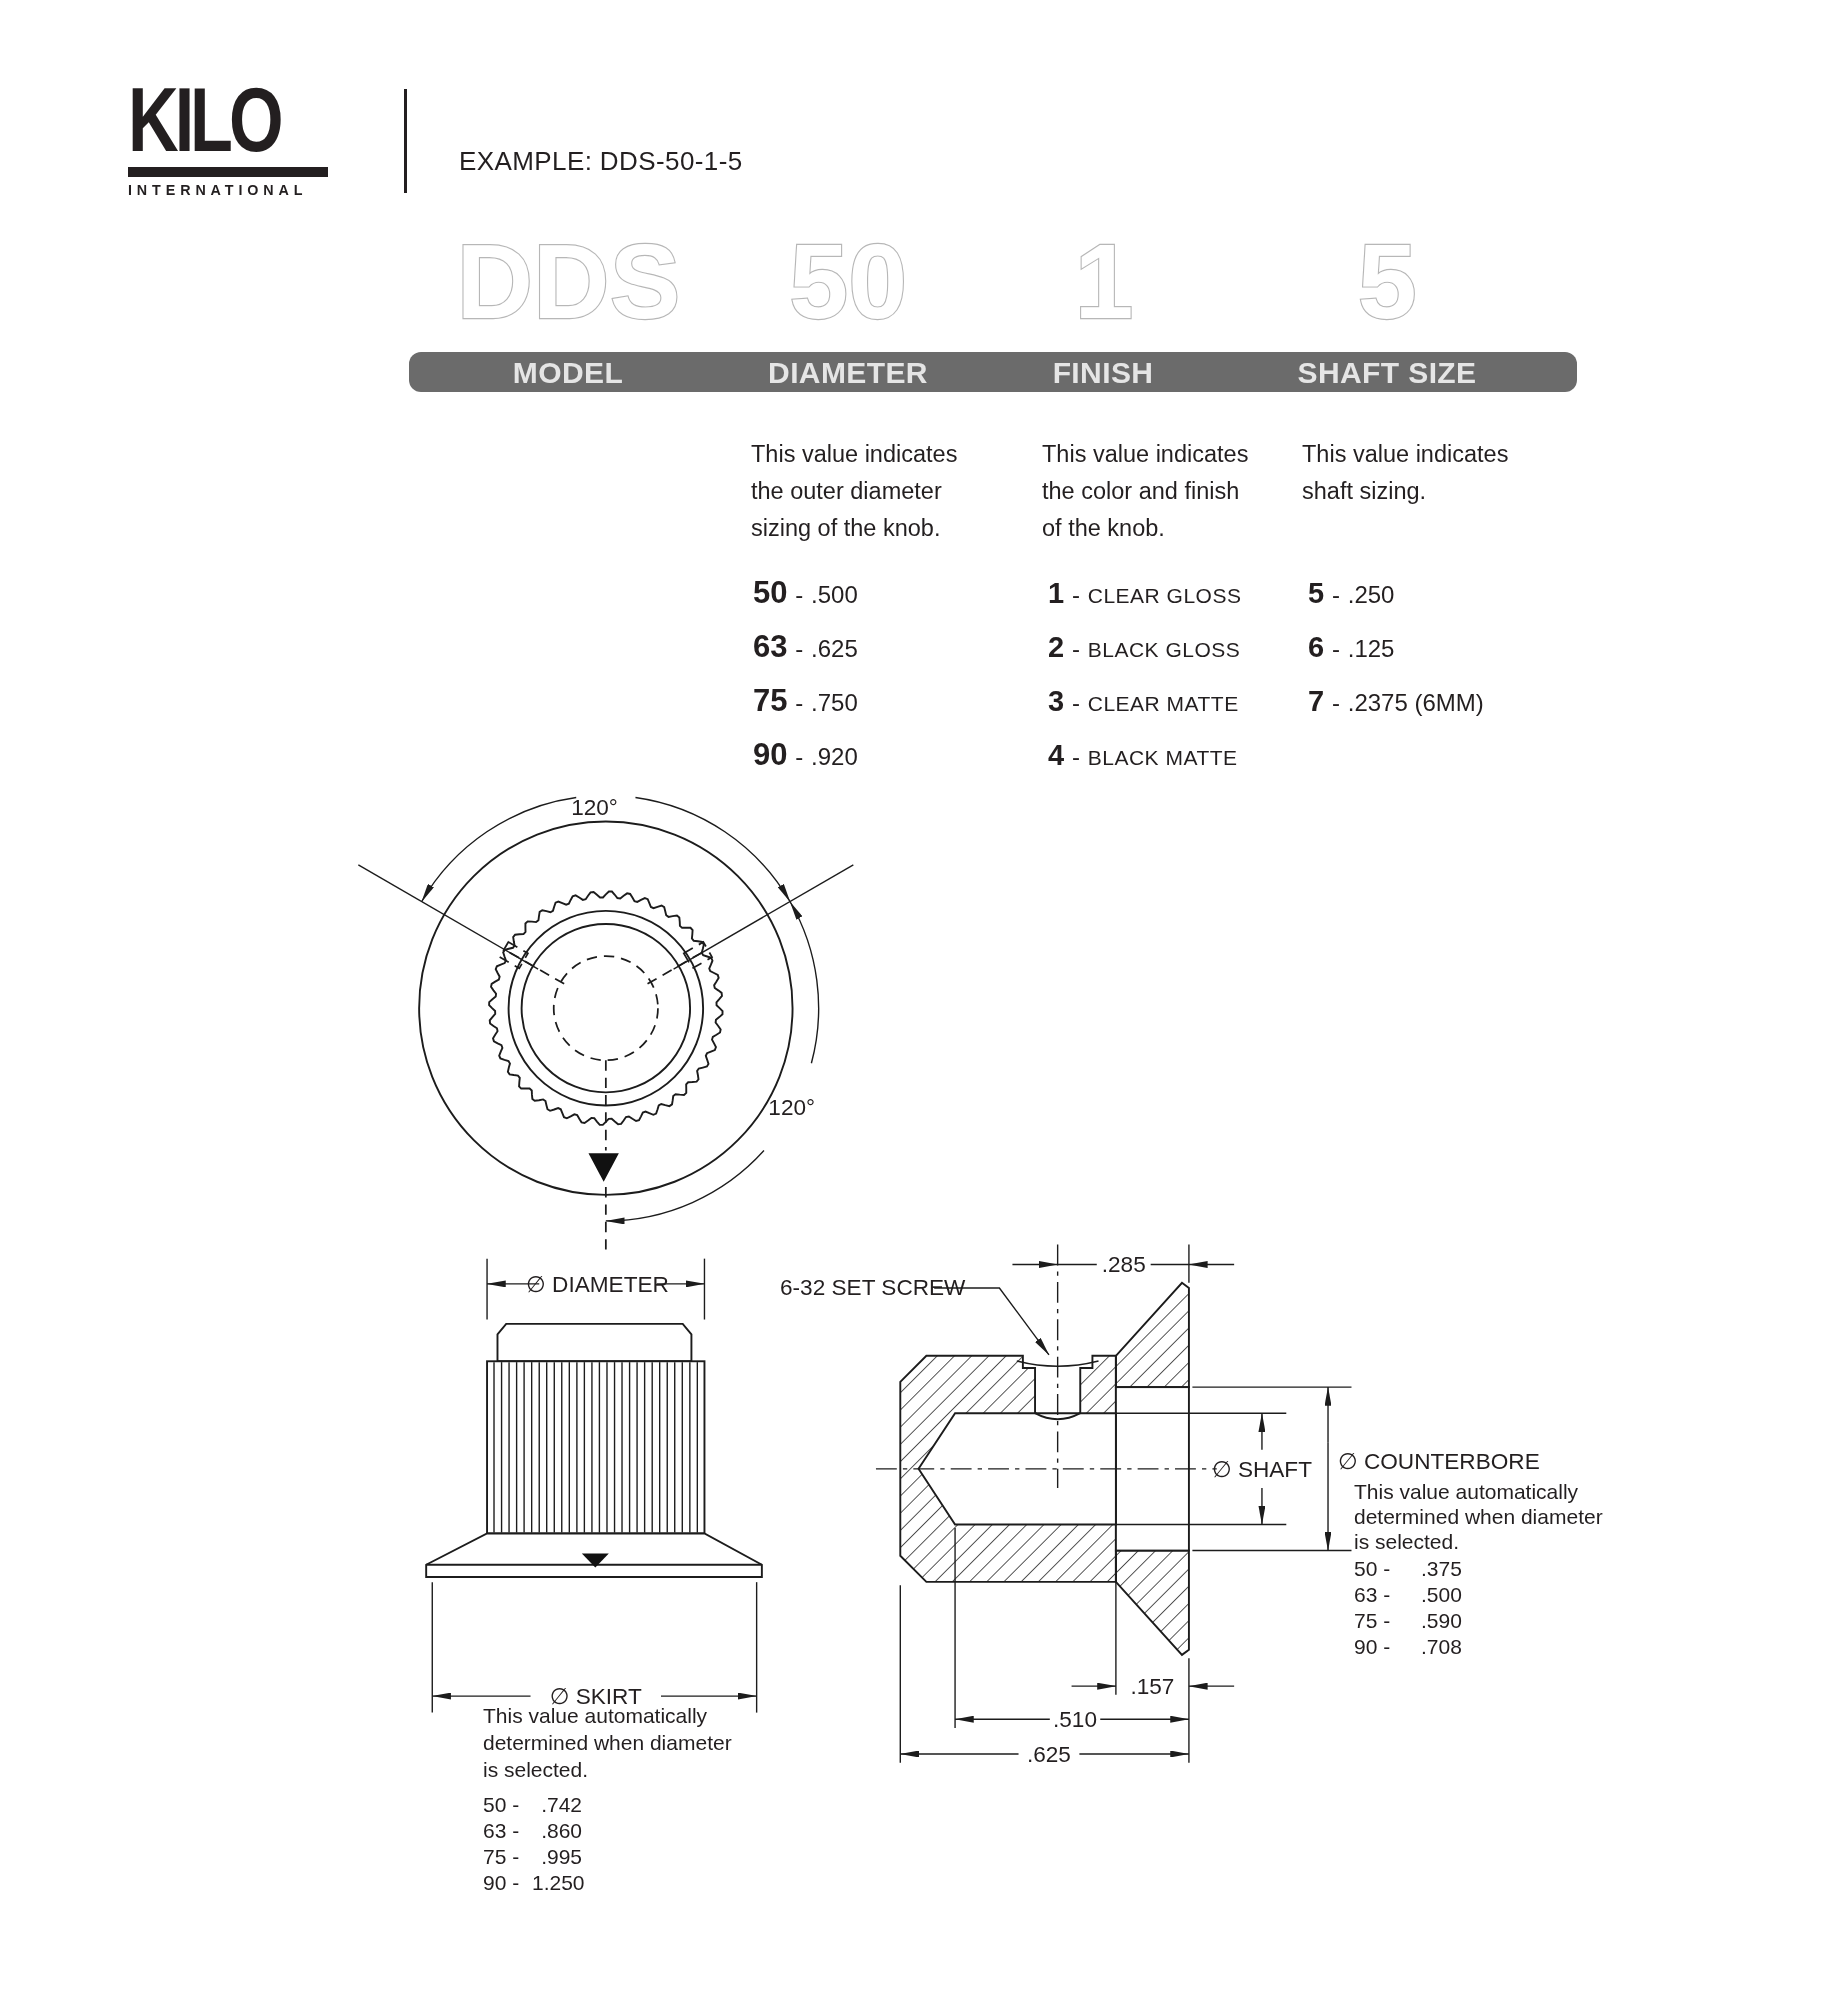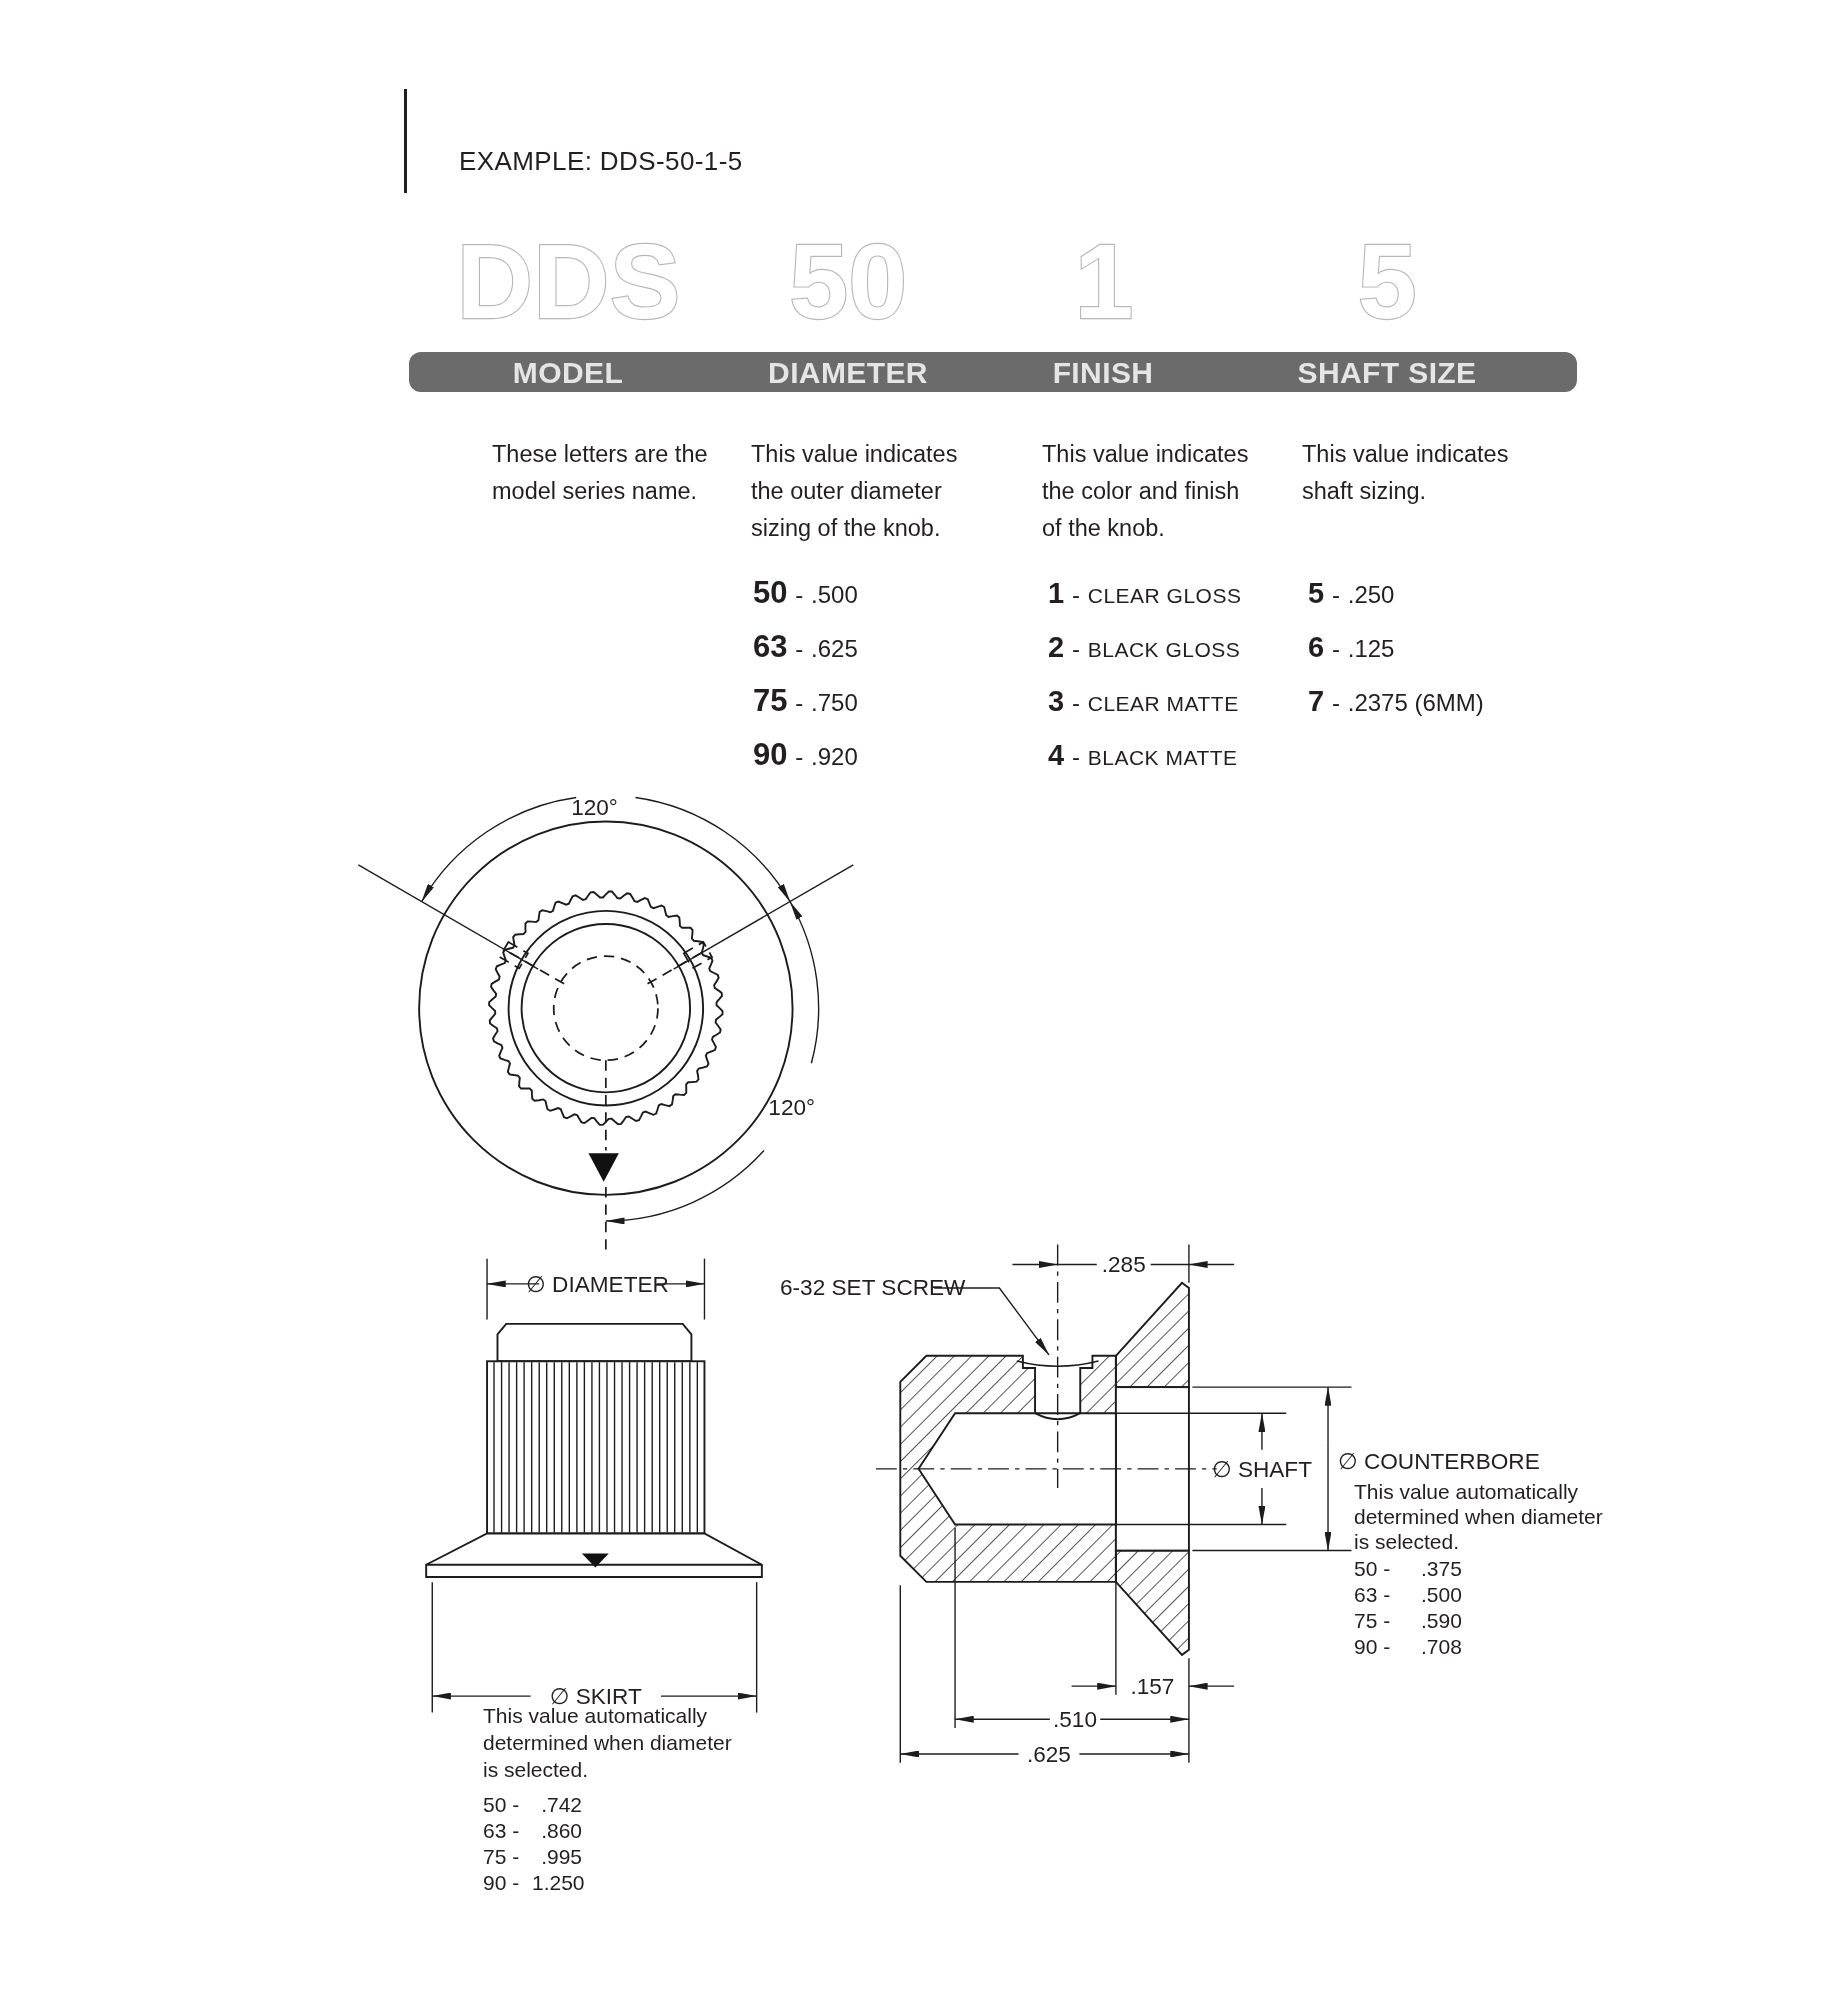--- a/index.html
+++ b/index.html
@@ -49,42 +49,43 @@
   #cb-head{position:absolute;left:1338px;top:1448px;font-size:22.6px;white-space:nowrap;}
 
   
   .code-text{font-family:"Liberation Sans",sans-serif;font-weight:700;font-size:122px;fill:#ffffff;stroke:#b7b7b7;stroke-width:2.6px;paint-order:stroke;}
 </style>
 </head>
 <body>
 
 <div id="page">
 
+  <div class="abs" id="logo">
+    <span class="kilo">KILO</span>
+    <div class="bar"></div>
+    <div class="sub">INTERNATIONAL</div>
+  </div>
   <div class="abs" id="divider"></div>
 
   <div class="abs" id="example">EXAMPLE: DDS-50-1-5</div>
 
   <svg id="code-row" style="left:365px;top:228px" width="1217" height="113" viewBox="0 0 1400 130">
     <text class="code-text" x="234" y="104" text-anchor="middle">DDS</text>
     <text class="code-text" x="556" y="104" text-anchor="middle">50</text>
     <text class="code-text" x="850" y="104" text-anchor="middle">1</text>
     <text class="code-text" x="1176" y="104" text-anchor="middle">5</text>
   </svg>
 
   <div class="abs" id="band">
     <div class="band-label" style="left:159px">MODEL</div>
     <div class="band-label" style="left:439px">DIAMETER</div>
     <div class="band-label" style="left:694px">FINISH</div>
     <div class="band-label" style="left:978px">SHAFT SIZE</div>
   </div>
 
-  <div class="col-desc" style="left:492px;top:436px">
-    <div>These letters are the</div>
-    <div>model series name.</div>
-  </div>
   <div class="col-desc" style="left:751px;top:436px">
     <div>This value indicates</div>
     <div>the outer diameter</div>
     <div>sizing of the knob.</div>
   </div>
   <div class="col-desc" style="left:1042px;top:436px">
     <div>This value indicates</div>
     <div>the color and finish</div>
     <div>of the knob.</div>
   </div>

